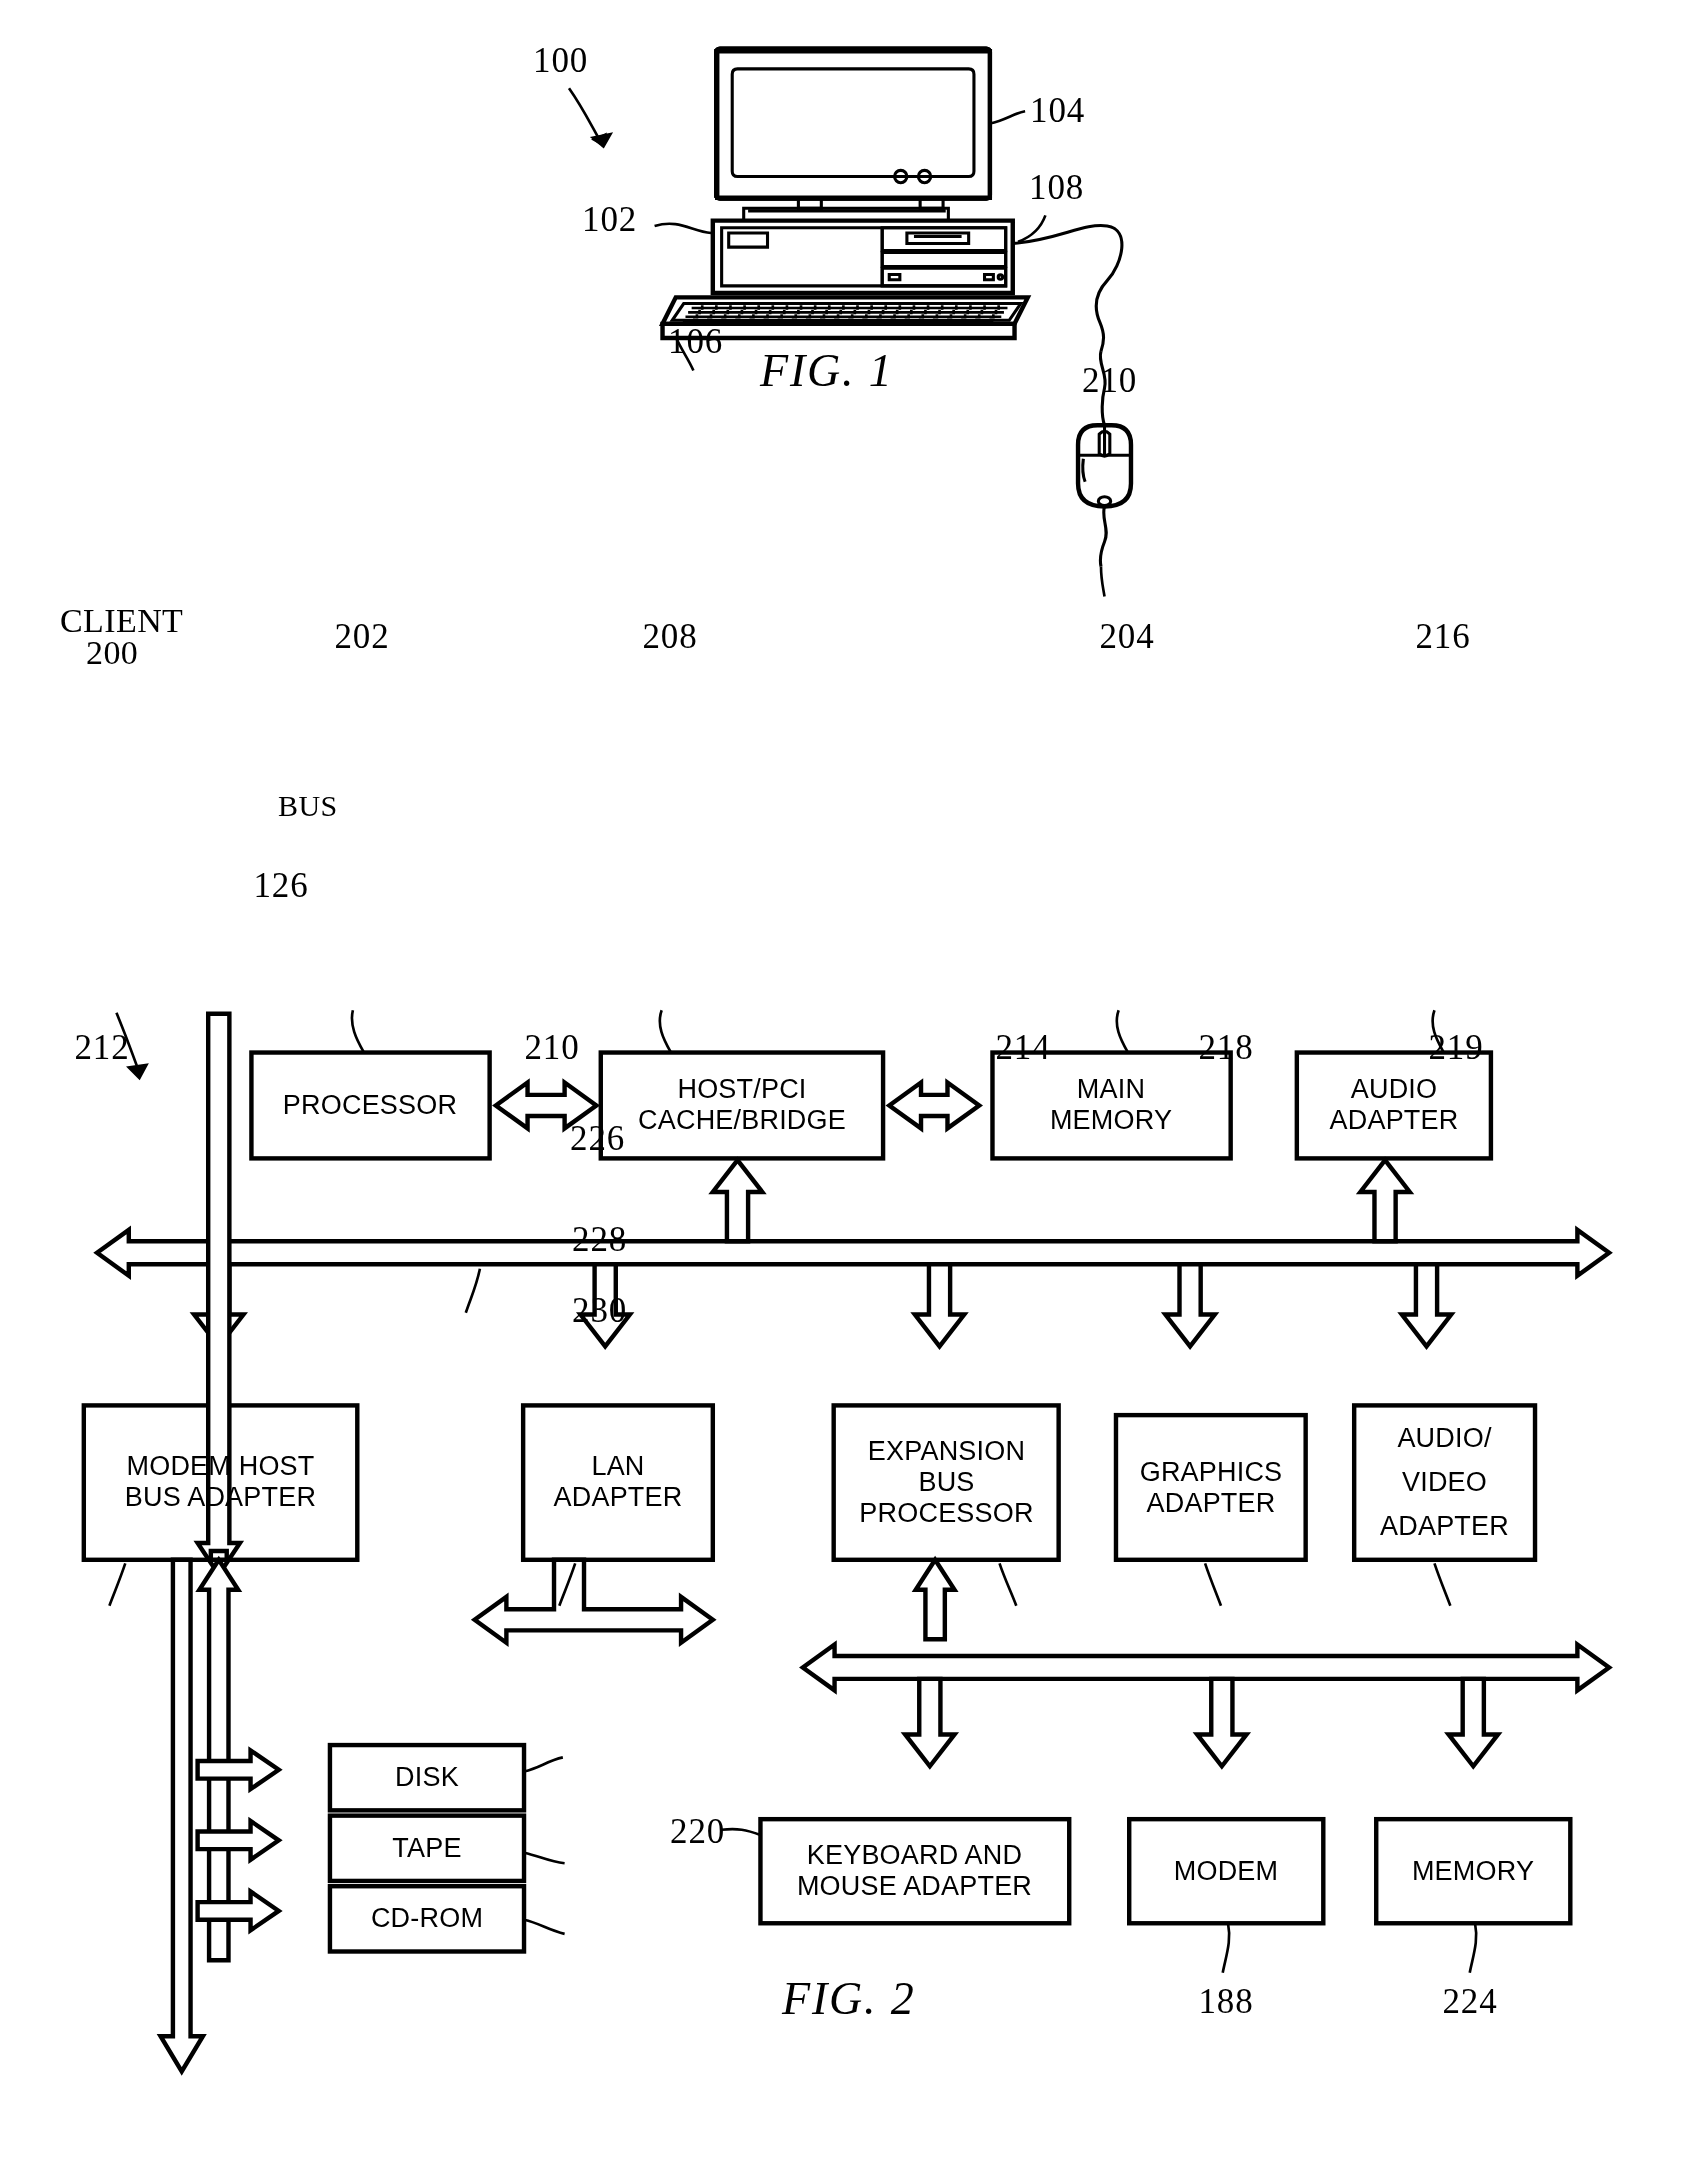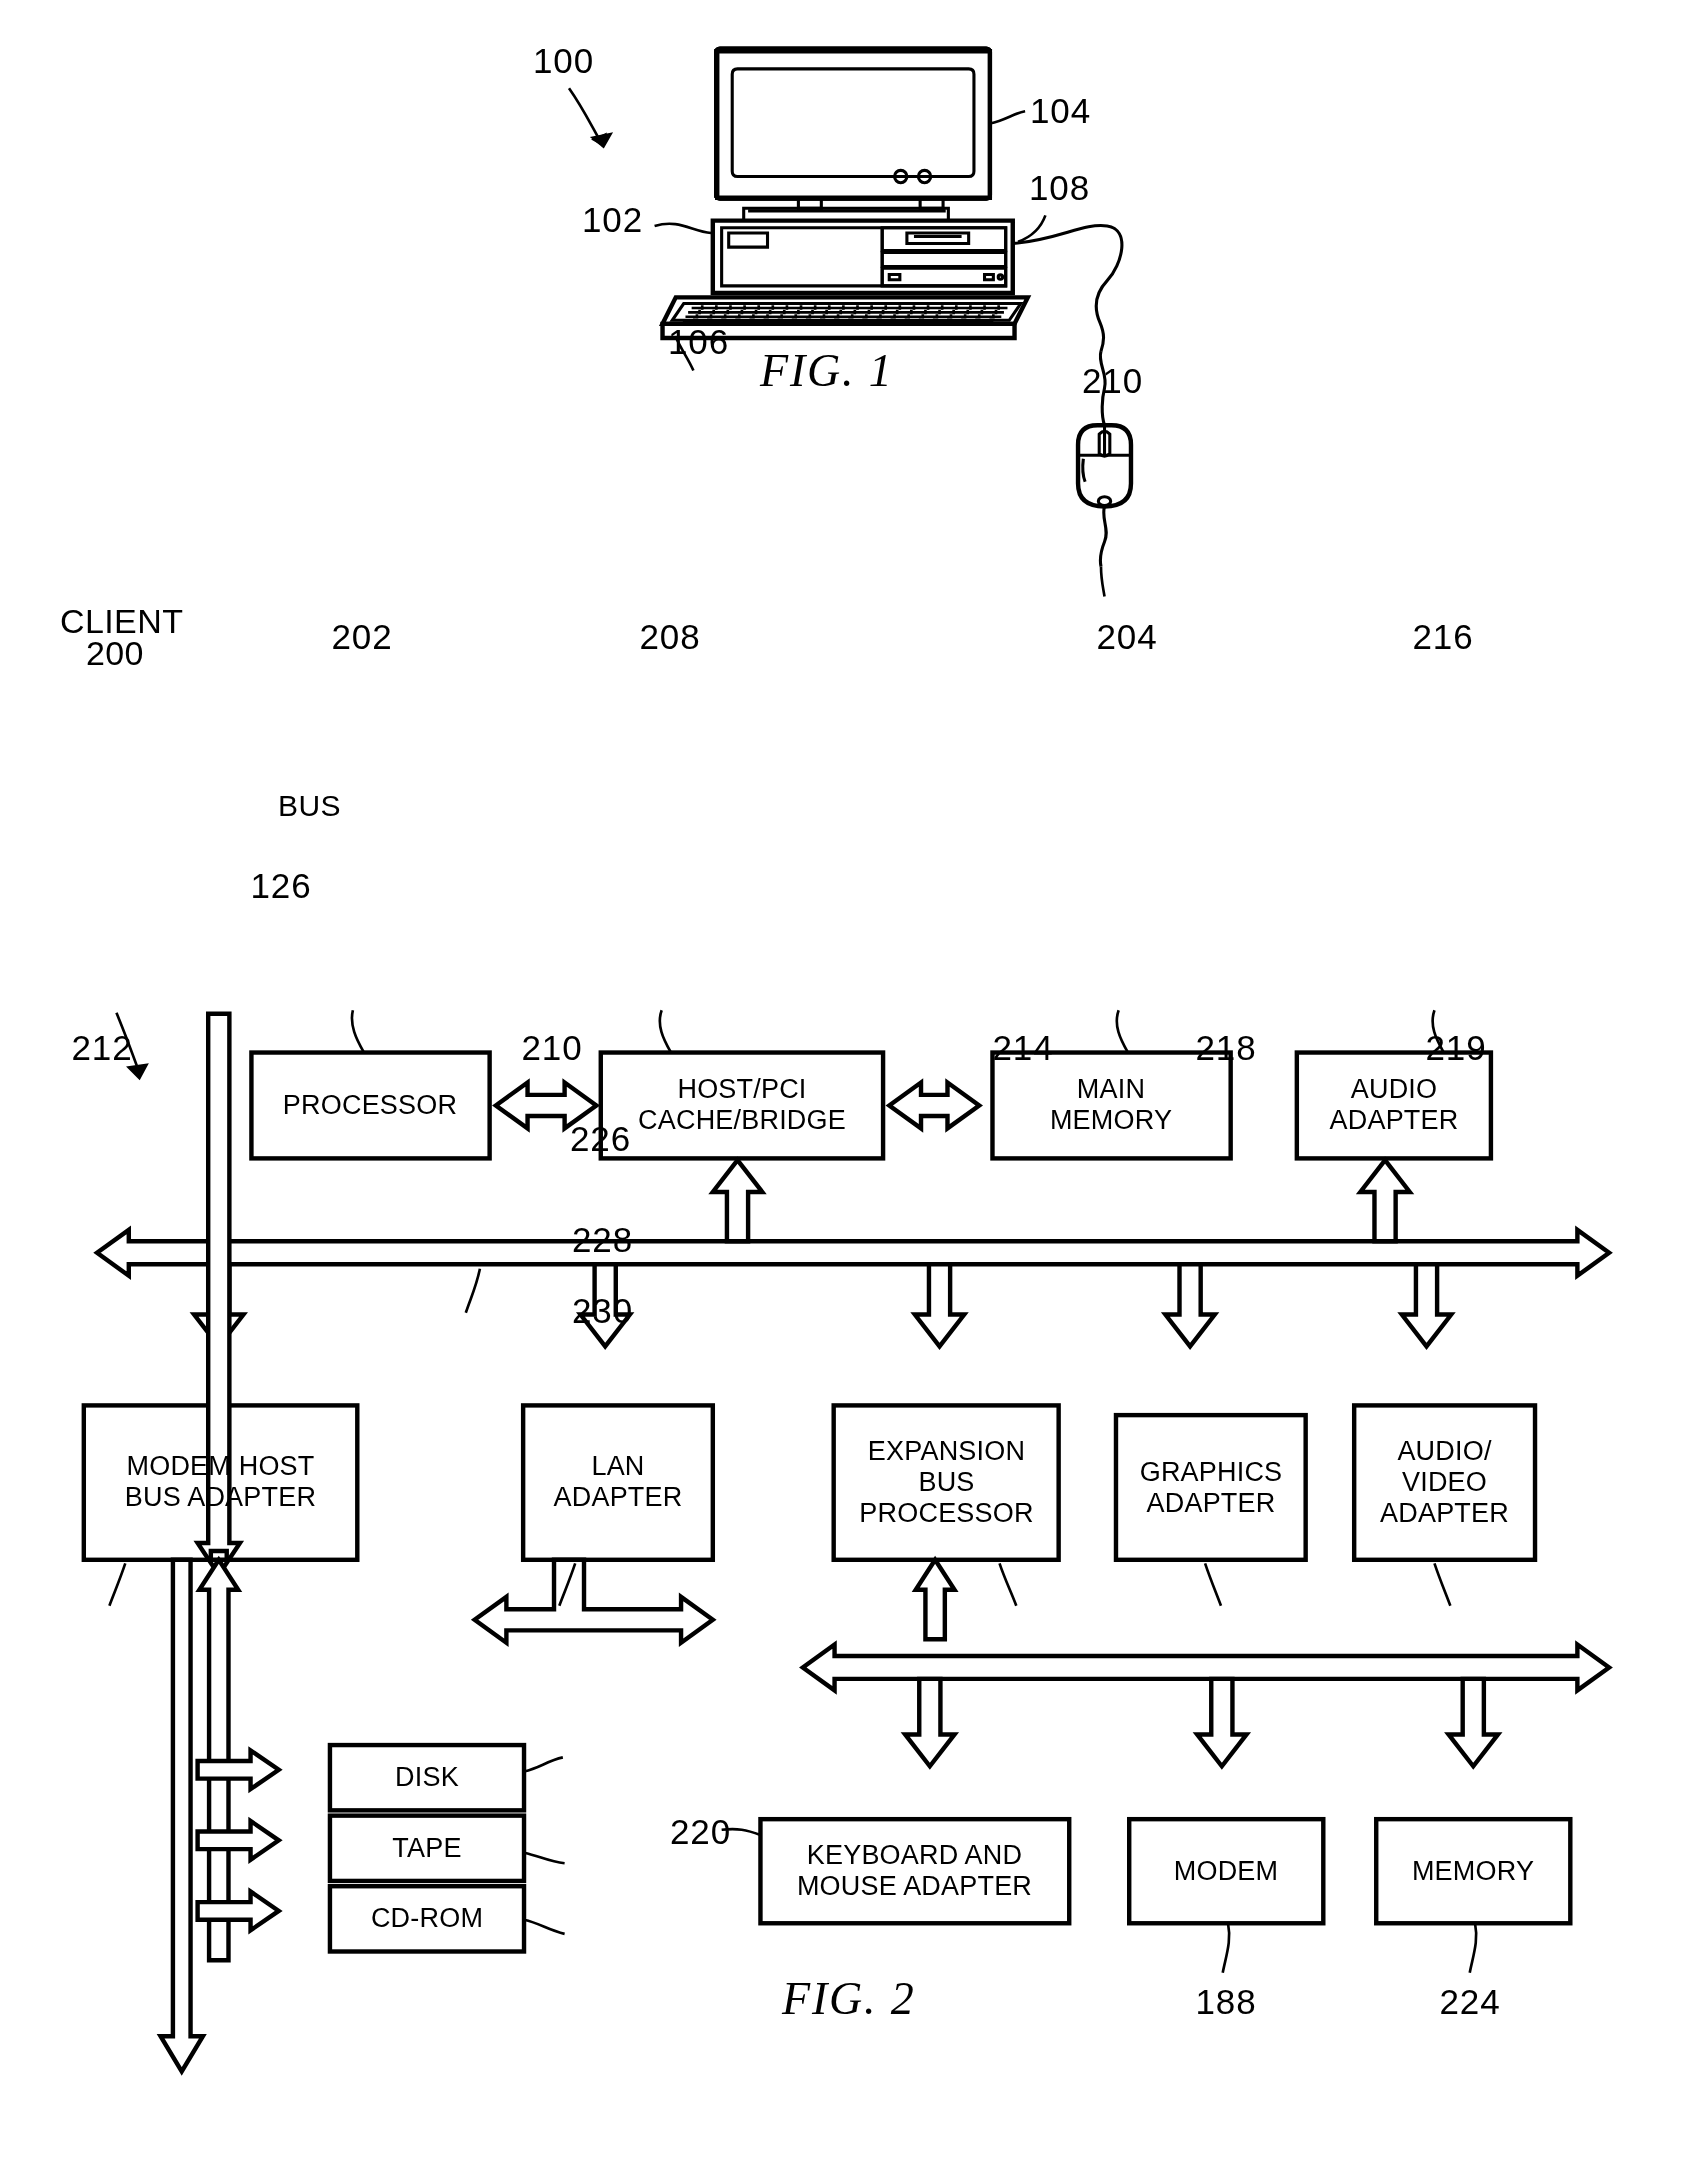--- a/index.html
+++ b/index.html
@@ -22,21 +22,21 @@
   svg.sheet {
     position: absolute;
     left: 0;
     top: 0;
     width: 1700px;
     height: 2158px;
   }
   
   .lbl {
     position: absolute;
-    font-family: Liberation Sans, sans-serif;
+    font-family: Liberation Serif, serif;
     white-space: nowrap;
     line-height: 1.08;
     color: #000;
   }
   .refnum {
     font-size: 35px;
     letter-spacing: 0.9px;
     font-weight: 400;
   }
   .figtitle {
@@ -363,21 +363,21 @@
     <span>EXPANSION</span>
     <span>BUS</span>
     <span>PROCESSOR</span>
   </div>
 
   <div class="boxtext" style="left:1116px; top:1415px; width:190px; height:145px; flex-direction:column;">
     <span>GRAPHICS</span>
     <span>ADAPTER</span>
   </div>
 
-  <div class="boxtext" style="left:1354px; top:1405px; width:181px; height:154px; flex-direction:column;">
+  <div class="boxtext" style="left:1354px; top:1405px; width:181px; height:154px; flex-direction:column;gap:13px;">
     <span>AUDIO/</span>
     <span>VIDEO</span>
     <span>ADAPTER</span>
   </div>
 
   <div class="boxtext" style="left:330px; top:1745px; width:194px; height:65px;">
     <span>DISK</span>
   </div>
 
   <div class="boxtext" style="left:330px; top:1816px; width:194px; height:65px;">

